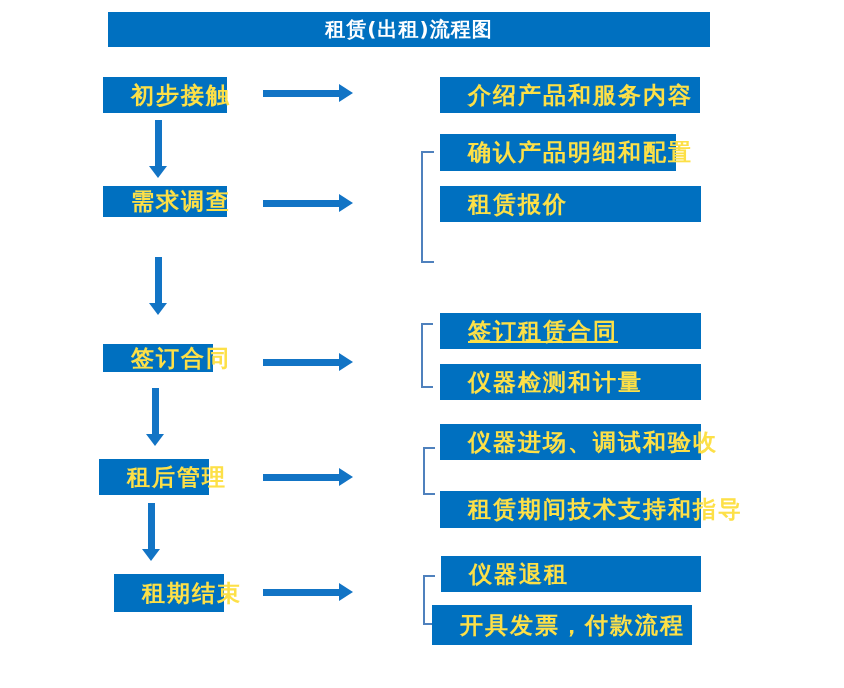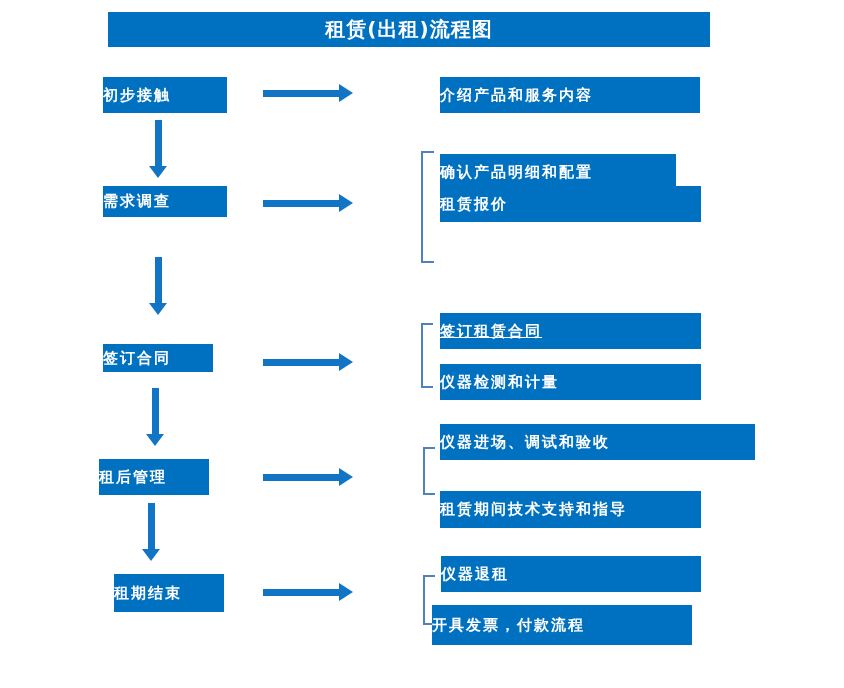--- a/index.html
+++ b/index.html
@@ -7,24 +7,24 @@
     --arrow:#1274C5;
     --bracket:#4f81bd;
   }
   html,body{margin:0;padding:0;background:#ffffff;}
   body{
     font-family:"DejaVu Sans","Liberation Sans",sans-serif;
     width:844px;height:688px;position:relative;overflow:hidden;
   }
   .canvas{position:absolute;left:0;top:0;width:844px;height:688px;background:#ffffff;}
   .box{
-    position:absolute;background:var(--primary);color:#ffffff;
-    font-weight:bold;font-size:15px;letter-spacing:2px;
+    position:absolute;background:var(--primary);color:#fde047;
+    font-weight:bold;font-size:23px;letter-spacing:2px;
     display:flex;align-items:center;box-sizing:border-box;
-    padding-left:0;white-space:nowrap;
+    padding-left:28px;white-space:nowrap;
   }
   .title-bar{
     position:absolute;left:100px;top:12px;width:602px;height:35px;
     background:var(--primary);color:#ffffff;font-weight:bold;font-size:20px;
     display:flex;align-items:center;justify-content:center;letter-spacing:1px;margin-left:8px;
   }
   
   .rarrow{position:absolute;display:flex;align-items:center;height:18px;}
   .rarrow .shaft{width:76px;height:7px;background:var(--arrow);}
   .rarrow .head{
@@ -97,25 +97,25 @@
     <div class="head"></div>
   </div>
 
   <div class="bracket" style="left:421px;top:151px;width:13px;height:112px;"></div>
   <div class="bracket" style="left:421px;top:323px;width:12px;height:65px;"></div>
   <div class="bracket" style="left:423px;top:447px;width:12px;height:48px;"></div>
   <div class="bracket" style="left:423px;top:575px;width:12px;height:50px;"></div>
 
   <div class="box" style="left:440px;top:77px;width:260px;height:36px;">介绍产品和服务内容</div>
 
-  <div class="box" style="left:440px;top:134px;width:236px;height:37px;margin-top:20px;">确认产品明细和配置</div>
+  <div class="box" style="left:440px;top:134px;width:236px;height:37px;">确认产品明细和配置</div>
   <div class="box" style="left:440px;top:186px;width:261px;height:36px;">租赁报价</div>
 
   <div class="box" style="left:440px;top:313px;width:261px;height:36px;text-decoration:underline;">签订租赁合同</div>
   <div class="box" style="left:440px;top:364px;width:261px;height:36px;">仪器检测和计量</div>
 
-  <div class="box" style="left:440px;top:424px;width:315px;height:36px;">仪器进场、调试和验收</div>
+  <div class="box" style="left:440px;top:424px;width:261px;height:36px;">仪器进场、调试和验收</div>
   <div class="box" style="left:440px;top:491px;width:261px;height:37px;">租赁期间技术支持和指导</div>
 
   <div class="box" style="left:441px;top:556px;width:260px;height:36px;">仪器退租</div>
   <div class="box" style="left:432px;top:605px;width:260px;height:40px;">开具发票，付款流程</div>
 
 </div>
 
 </body></html>

